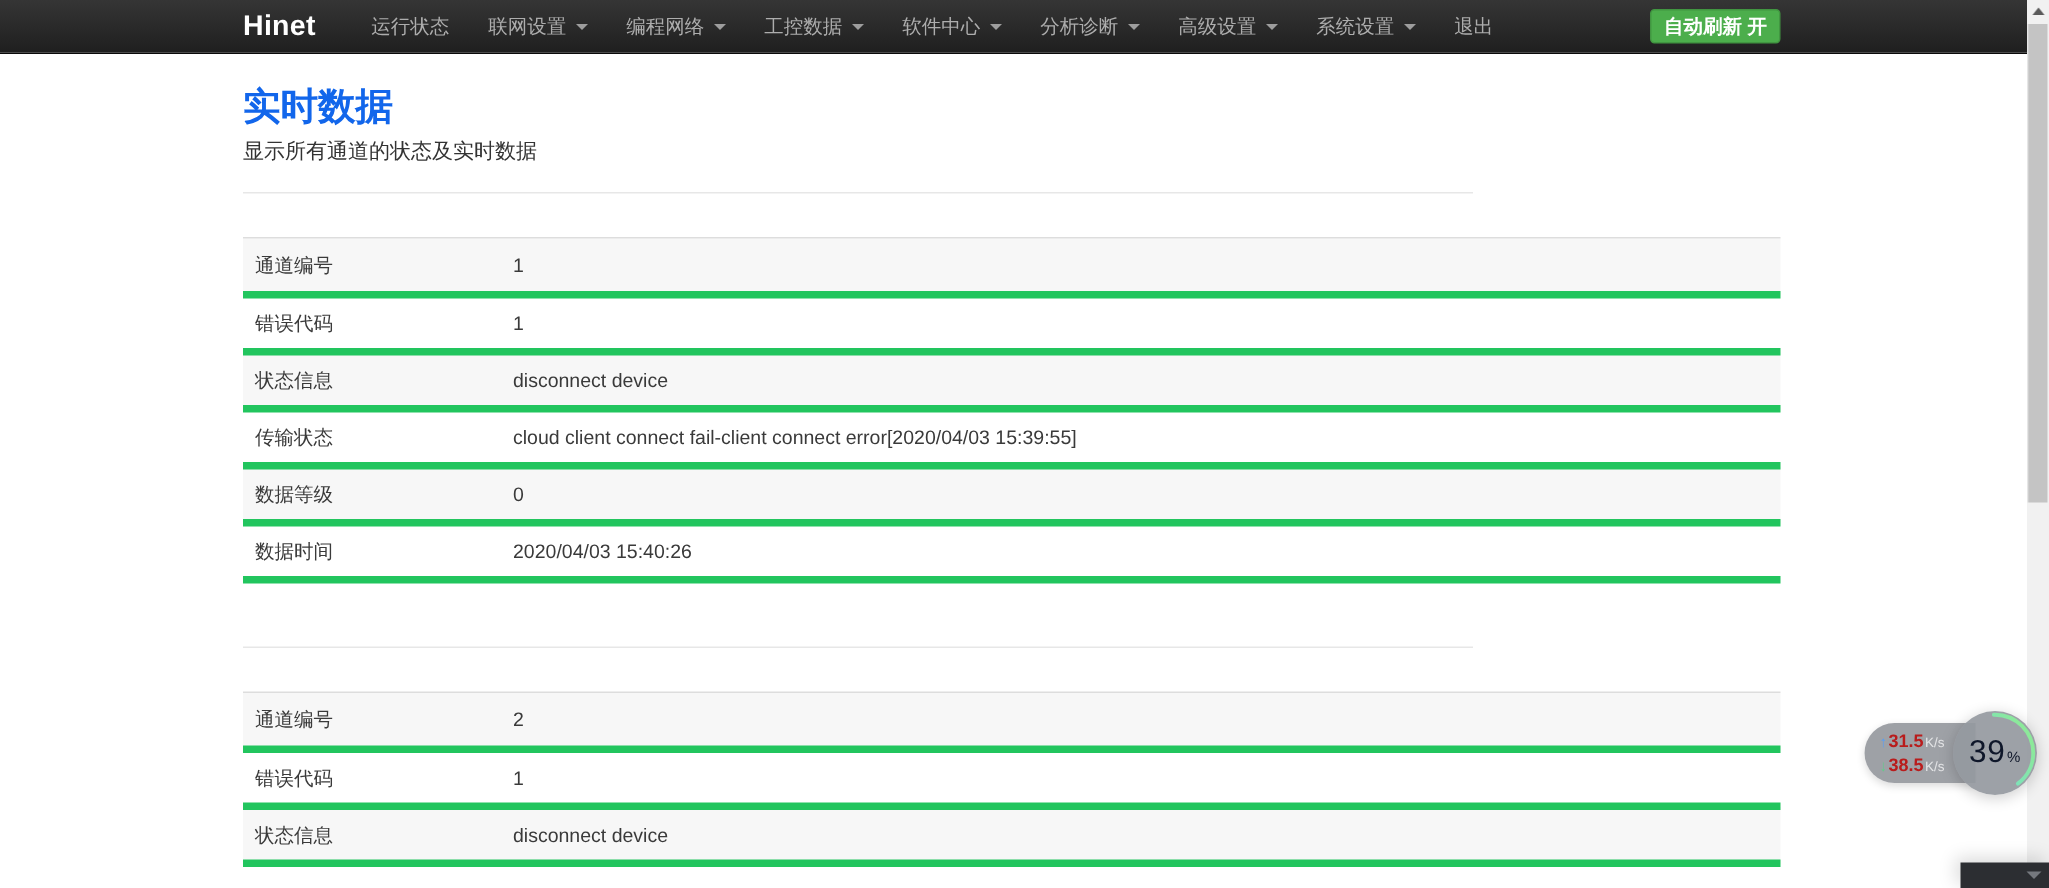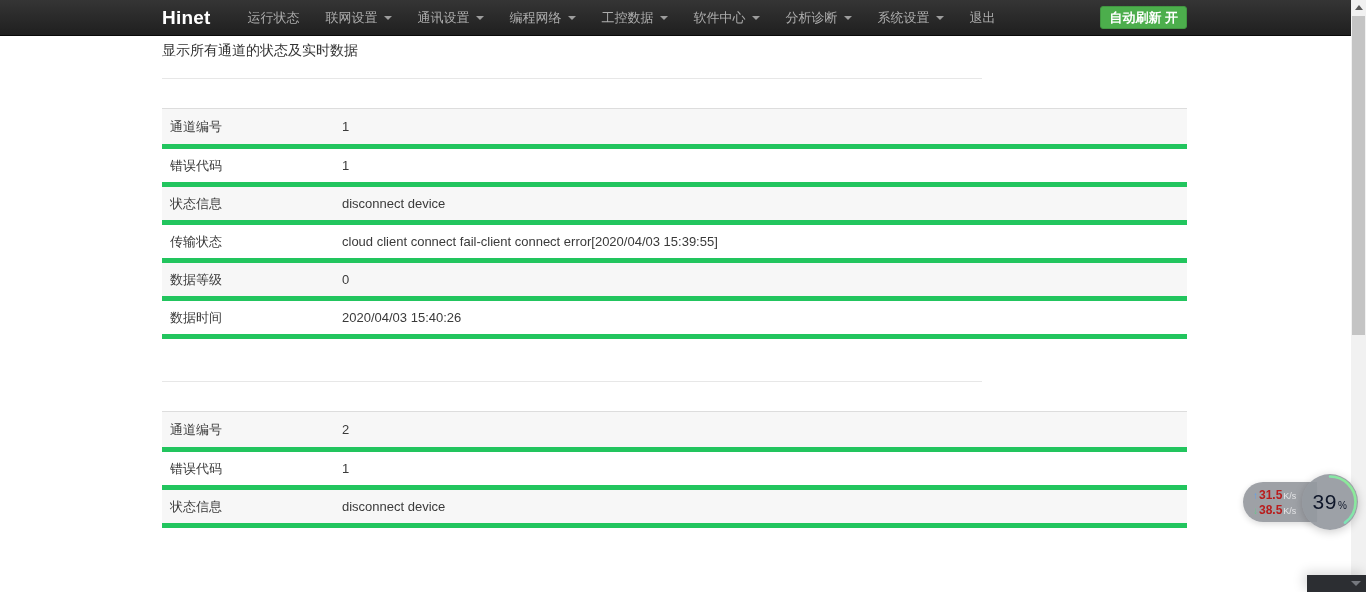--- a/index.html
+++ b/index.html
@@ -125,24 +125,20 @@
   <li class="nav-item">
     <span class="nav-label">运行状态</span>
 
   </li>
 
   <li class="nav-item">
     <span class="nav-label">联网设置</span>
     <span class="caret"></span>
   </li>
 
-  <li class="nav-item">
-    <span class="nav-label">通讯设置</span>
-    <span class="caret"></span>
-  </li>
 
   <li class="nav-item">
     <span class="nav-label">编程网络</span>
     <span class="caret"></span>
   </li>
 
   <li class="nav-item">
     <span class="nav-label">工控数据</span>
     <span class="caret"></span>
   </li>
@@ -150,36 +146,41 @@
   <li class="nav-item">
     <span class="nav-label">软件中心</span>
     <span class="caret"></span>
   </li>
 
   <li class="nav-item">
     <span class="nav-label">分析诊断</span>
     <span class="caret"></span>
   </li>
 
+  <li class="nav-item">
+    <span class="nav-label">高级设置</span>
+    <span class="caret"></span>
+  </li>
 
   <li class="nav-item">
     <span class="nav-label">系统设置</span>
     <span class="caret"></span>
   </li>
 
   <li class="nav-item">
     <span class="nav-label">退出</span>
 
   </li>
 </ul>
     <div class="auto-refresh">自动刷新 开</div>
   </div>
 </div>
 
 <div class="content">
+  <h1 class="page-title">实时数据</h1>
   <p class="page-subtitle">显示所有通道的状态及实时数据</p>
   <div id="channels">
   <section>
     <hr class="section-hr">
     <table class="channel-table">
       <tbody>
   <tr class="odd">
     <td class="label-cell">通道编号</td>
     <td class="value-cell">1</td>
   </tr>

